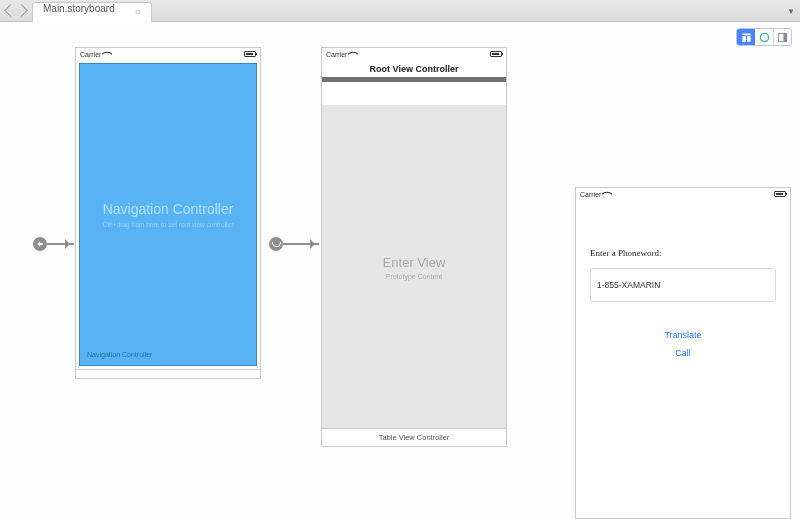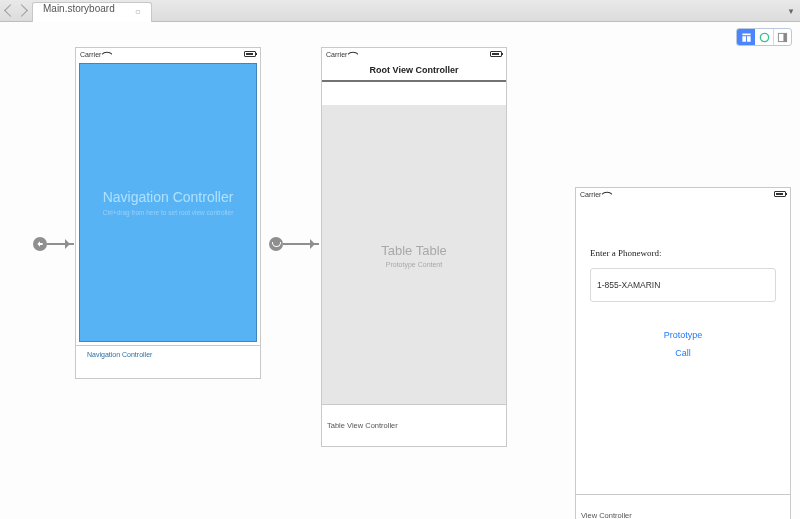--- a/index.html
+++ b/index.html
@@ -67,39 +67,39 @@
     width:7px; height:7px; border-radius: 0 8px 0 0; transform: rotate(-45deg);
   }
   .battery {
     width:12px; height:6px; border:1px solid #333; border-radius:1px; position:relative;
   }
   .battery::after { content:""; position:absolute; right:-2px; top:1px; width:1px; height:2px; background:#333; }
   .battery .fill { position:absolute; left:1px; top:1px; bottom:1px; right:2px; background:#333; }
 
   .scene-label {
     border-top:1px solid #c9c9c9;
-    font-size: 7.5px; color:#555; padding:16px 5px;
+    font-size: 7.5px; color:#555; padding:4px 5px;text-align:center;
   }
 
   
   #scene-nav { left: 75px; top: 25px; height: 332px; }
   #scene-nav .body {
     flex:1; margin:3px; background:#58b3f4;
     border:1px solid #3e86c0;
     display:flex; flex-direction:column; align-items:center; justify-content:center;
     color:#a3d6fb; text-align:center;
   }
   #scene-nav .body .title { font-size:14px; color:#aee1ff; font-weight:500; }
   #scene-nav .body .hint  { font-size:6.5px; color:#97d0fb; margin-top:4px; }
   #scene-nav .inner-label { font-size:7px; color:#2a6fa3; align-self:flex-start; margin:4px 0 0 3px; position:absolute; bottom:20px; left:8px; }
 
   
   #scene-table { left: 321px; top: 25px; height: 400px; }
   #scene-table .navbar {
-    height:22px; border-bottom:2px solid #737373;
+    height:22px; border-bottom:5px solid #737373;
     display:flex; align-items:center; justify-content:center;
     font-size:9px; font-weight:600; color:#222;
   }
   #scene-table .searchbar { height:24px; border-bottom:1px solid #e6e6e6; background:#fff; }
   #scene-table .tableview {
     flex:1; background:#e6e6e6; display:flex; flex-direction:column; align-items:center; justify-content:center;
     color:#a9a9a9;
   }
   #scene-table .tableview .tv-title { font-size:13px; }
   #scene-table .tableview .tv-sub   { font-size:7px; margin-top:3px; }
@@ -215,40 +215,40 @@
       </span>
       <span class="battery">
           <span class="fill"></span>
         </span>
     </div>
     <div class="navbar">
       <span>Root View Controller</span>
     </div>
     <div class="searchbar"></div>
     <div class="tableview">
-      <div class="tv-title">Table Table</div>
+      <div class="tv-title">Enter View</div>
       <div class="tv-sub">Prototype Content</div>
     </div>
     <div class="scene-label">Table View Controller</div>
   </div>
 
   <div id="scene-phone" class="scene">
     <div class="statusbar">
       <span>
         <span>Carrier</span>
         <span class="wifi"></span>
       </span>
       <span class="battery">
           <span class="fill"></span>
         </span>
     </div>
     <div class="content">
       <div class="lbl">Enter a Phoneword:</div>
       <div class="field">
         <span>1-855-XAMARIN</span>
       </div>
-      <div class="link-btn">Prototype</div>
+      <div class="link-btn">Translate</div>
       <div class="link-btn" style="margin-top:8px;">Call</div>
     </div>
     <div class="scene-label">View Controller</div>
   </div>
 
 </div>
 
 </body></html>

